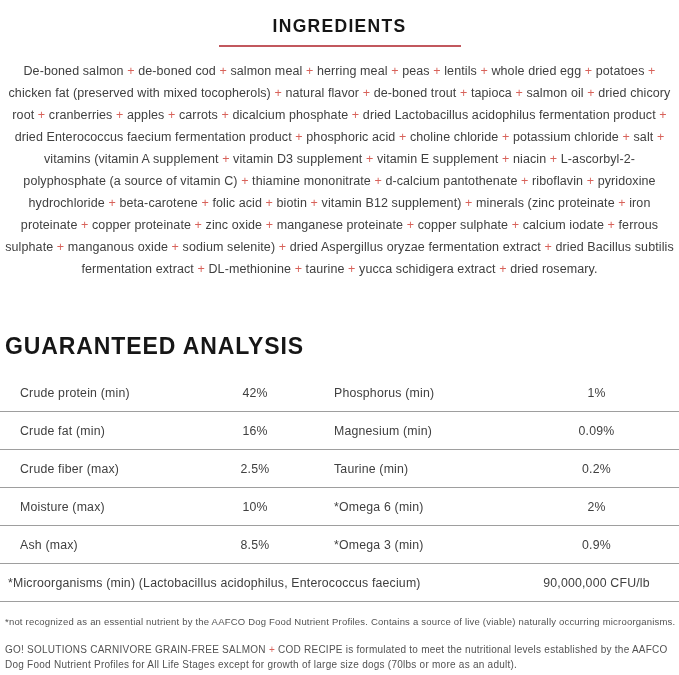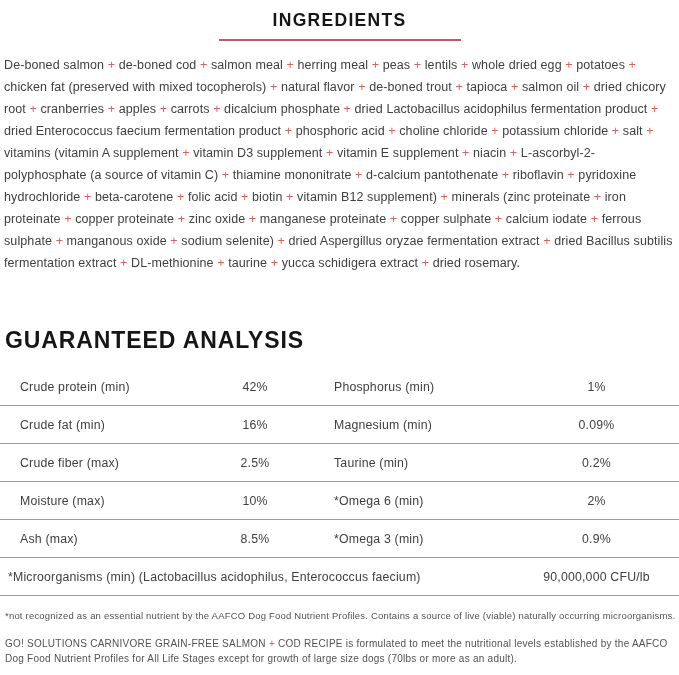--- a/index.html
+++ b/index.html
@@ -10,31 +10,31 @@
     --heading-black:#161616;
     --divider-gray:#9e9e9e;
   }
   html,body{margin:0;padding:0;background:#ffffff;}
   body{
     width:679px;height:675px;overflow:hidden;position:relative;
     font-family:"Liberation Sans","DejaVu Sans",sans-serif;
     -webkit-font-smoothing:antialiased;
   }
   .section-title{
-    margin:10px 0 0 0;text-align:center;
+    margin:16px 0 0 0;text-align:center;
     font-size:17.5px;font-weight:800;letter-spacing:1.3px;
     color:var(--heading-black);line-height:20px;
   }
   .title-underline{
     width:242px;height:2px;background:var(--accent-red);
     margin:9px auto 0 auto;
   }
   .ingredients-text{
     margin:13px auto 0 auto;width:671px;
-    text-align:left;font-size:12.5px;line-height:22px;
+    text-align:center;font-size:12.5px;line-height:22px;
     letter-spacing:0.1px;color:var(--text-dark);
   }
   .plus{color:var(--plus-red);}
   .analysis-title{
     margin:56px 0 0 5px;text-align:left;
     font-size:23px;font-weight:800;letter-spacing:0.9px;
     color:var(--heading-black);line-height:20px;
   }
   .analysis-table{margin-top:18px;}
   .trow{

